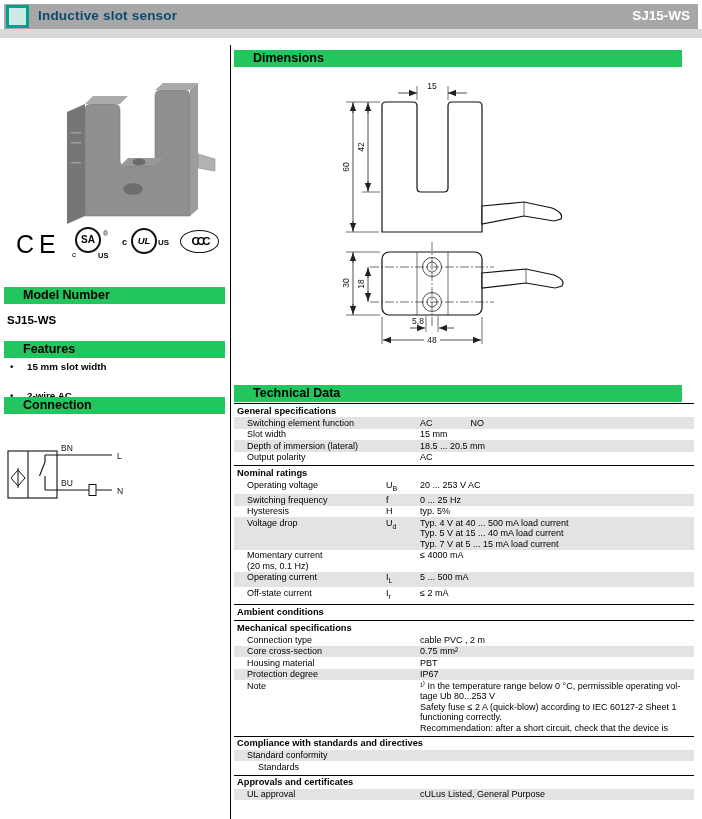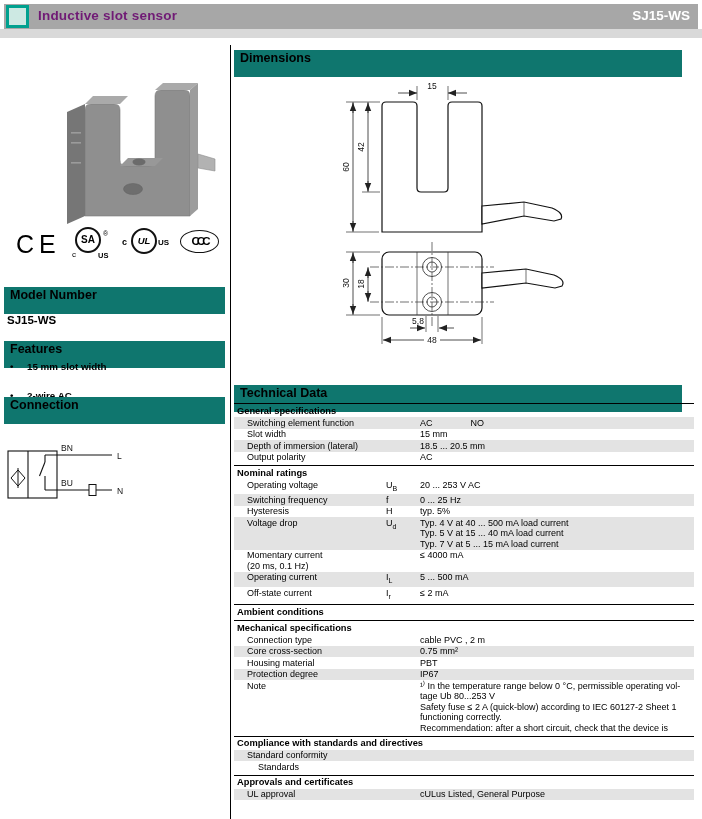--- a/index.html
+++ b/index.html
@@ -1,27 +1,27 @@
 <!DOCTYPE html>
 <html><head>
 <meta charset="utf-8">
 <style>
   html,body{margin:0;padding:0;background:#fff;}
   .page{position:relative;width:702px;height:819px;background:#fff;overflow:hidden;
         font-family:"Liberation Sans",sans-serif;color:#000;}
   
   .topbar{position:absolute;left:4px;top:4px;width:694px;height:25px;background:#a7a7a7;}
   .brandbox{position:absolute;left:2px;top:1px;width:17px;height:17px;background:#cde9e3;border:3px solid #00a18f;}
-  .topbar .title{position:absolute;left:34px;top:4px;font-size:13.5px;font-weight:bold;color:#701a75;letter-spacing:.2px;}
+  .topbar .title{position:absolute;left:34px;top:4px;font-size:13.5px;font-weight:bold;color:#0c4a6e;letter-spacing:.2px;}
   .topbar .model{position:absolute;right:8px;top:4px;font-size:13.5px;font-weight:bold;color:#fff;}
   .substrip{position:absolute;left:0;top:29px;width:702px;height:9px;background:#d9d9d9;}
   .vdivider{position:absolute;left:230px;top:45px;width:1px;height:774px;background:#000;}
   
-  .sec-bar{position:absolute;background:#0f766e;font-weight:bold;font-size:12.5px;line-height:17px;
-           height:27px;padding-left:6px;box-sizing:border-box;white-space:nowrap;}
+  .sec-bar{position:absolute;background:#22c55e;font-weight:bold;font-size:12.5px;line-height:17px;
+           height:17px;padding-left:19px;box-sizing:border-box;white-space:nowrap;}
   .model-value{position:absolute;left:7px;top:314px;font-size:11.5px;font-weight:bold;}
   .feature{position:absolute;left:10px;font-size:9.8px;font-weight:bold;}
   .feature .bullet{display:inline-block;width:17px;}
   
   .certs{position:absolute;left:0;top:226px;width:230px;height:34px;}
   .ce{position:absolute;left:16px;top:4px;font-size:25px;letter-spacing:5px;font-weight:400;}
   .csa-circle{position:absolute;left:75px;top:1px;width:22px;height:22px;border:2.5px solid #111;border-radius:50%;
               text-align:center;font-weight:bold;font-size:10px;line-height:22px;}
   .csa-reg{position:absolute;left:103px;top:4px;font-size:7px;}
   .csa-c{position:absolute;left:72px;top:24px;font-size:8px;}

